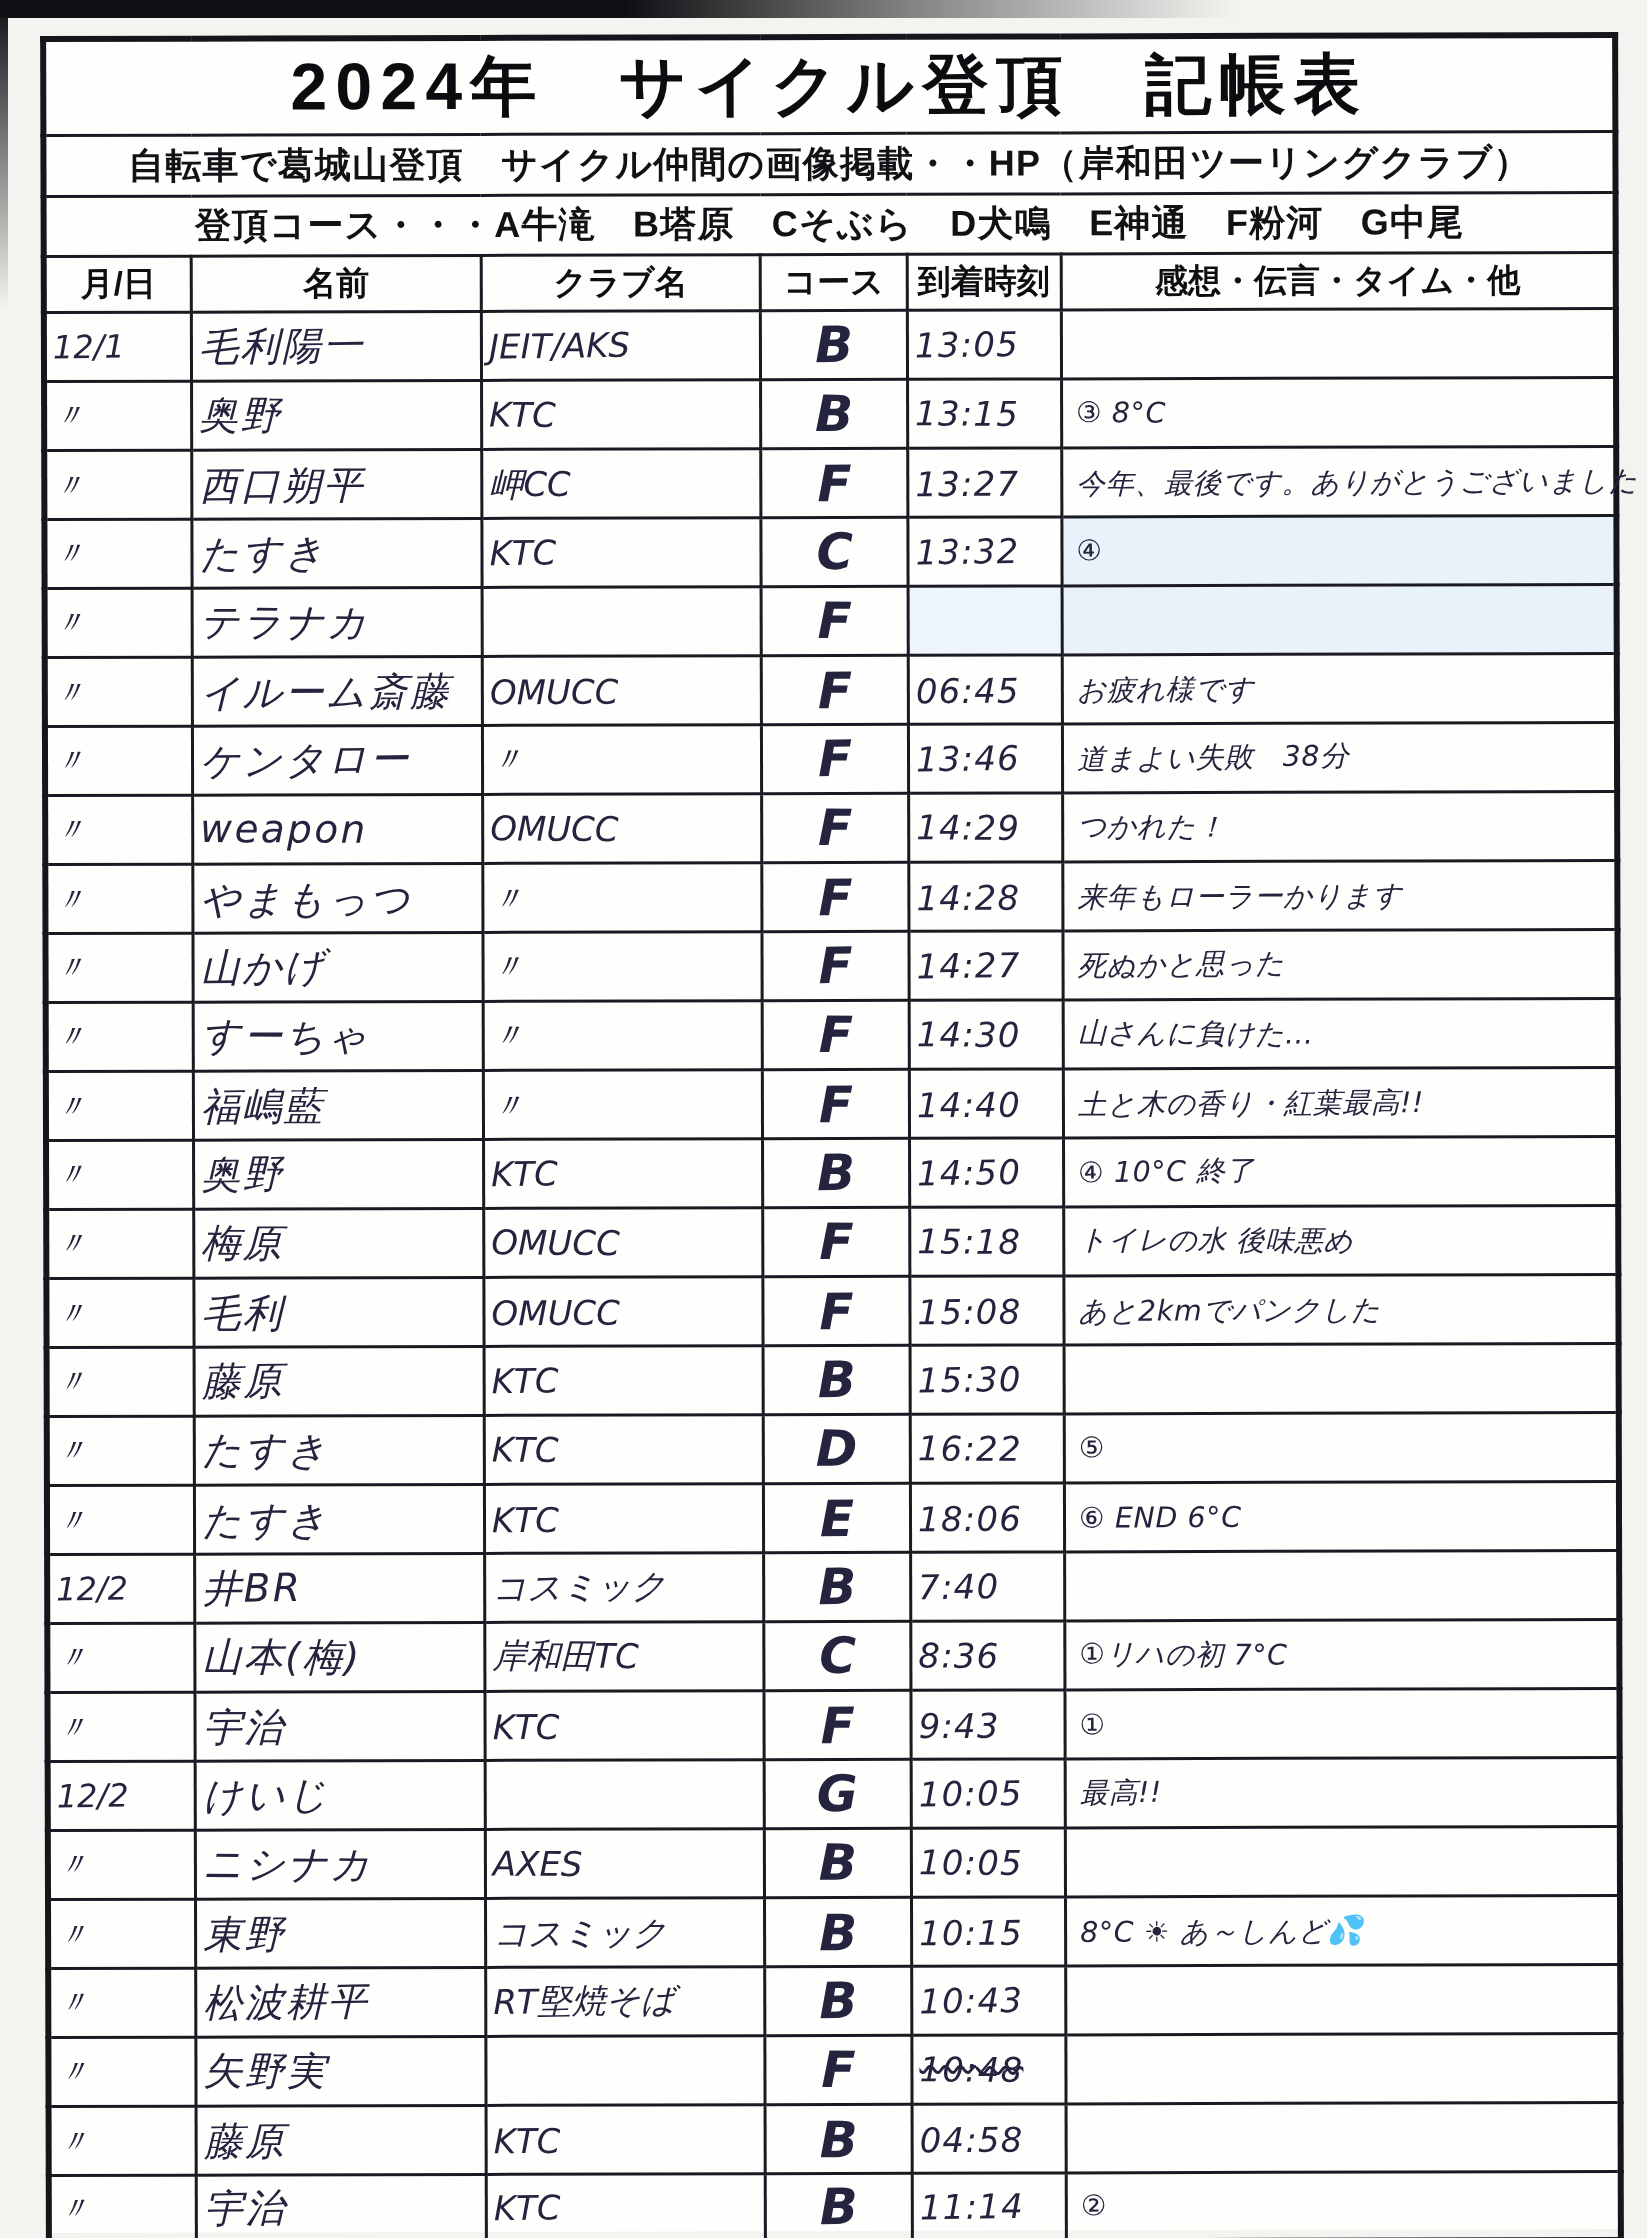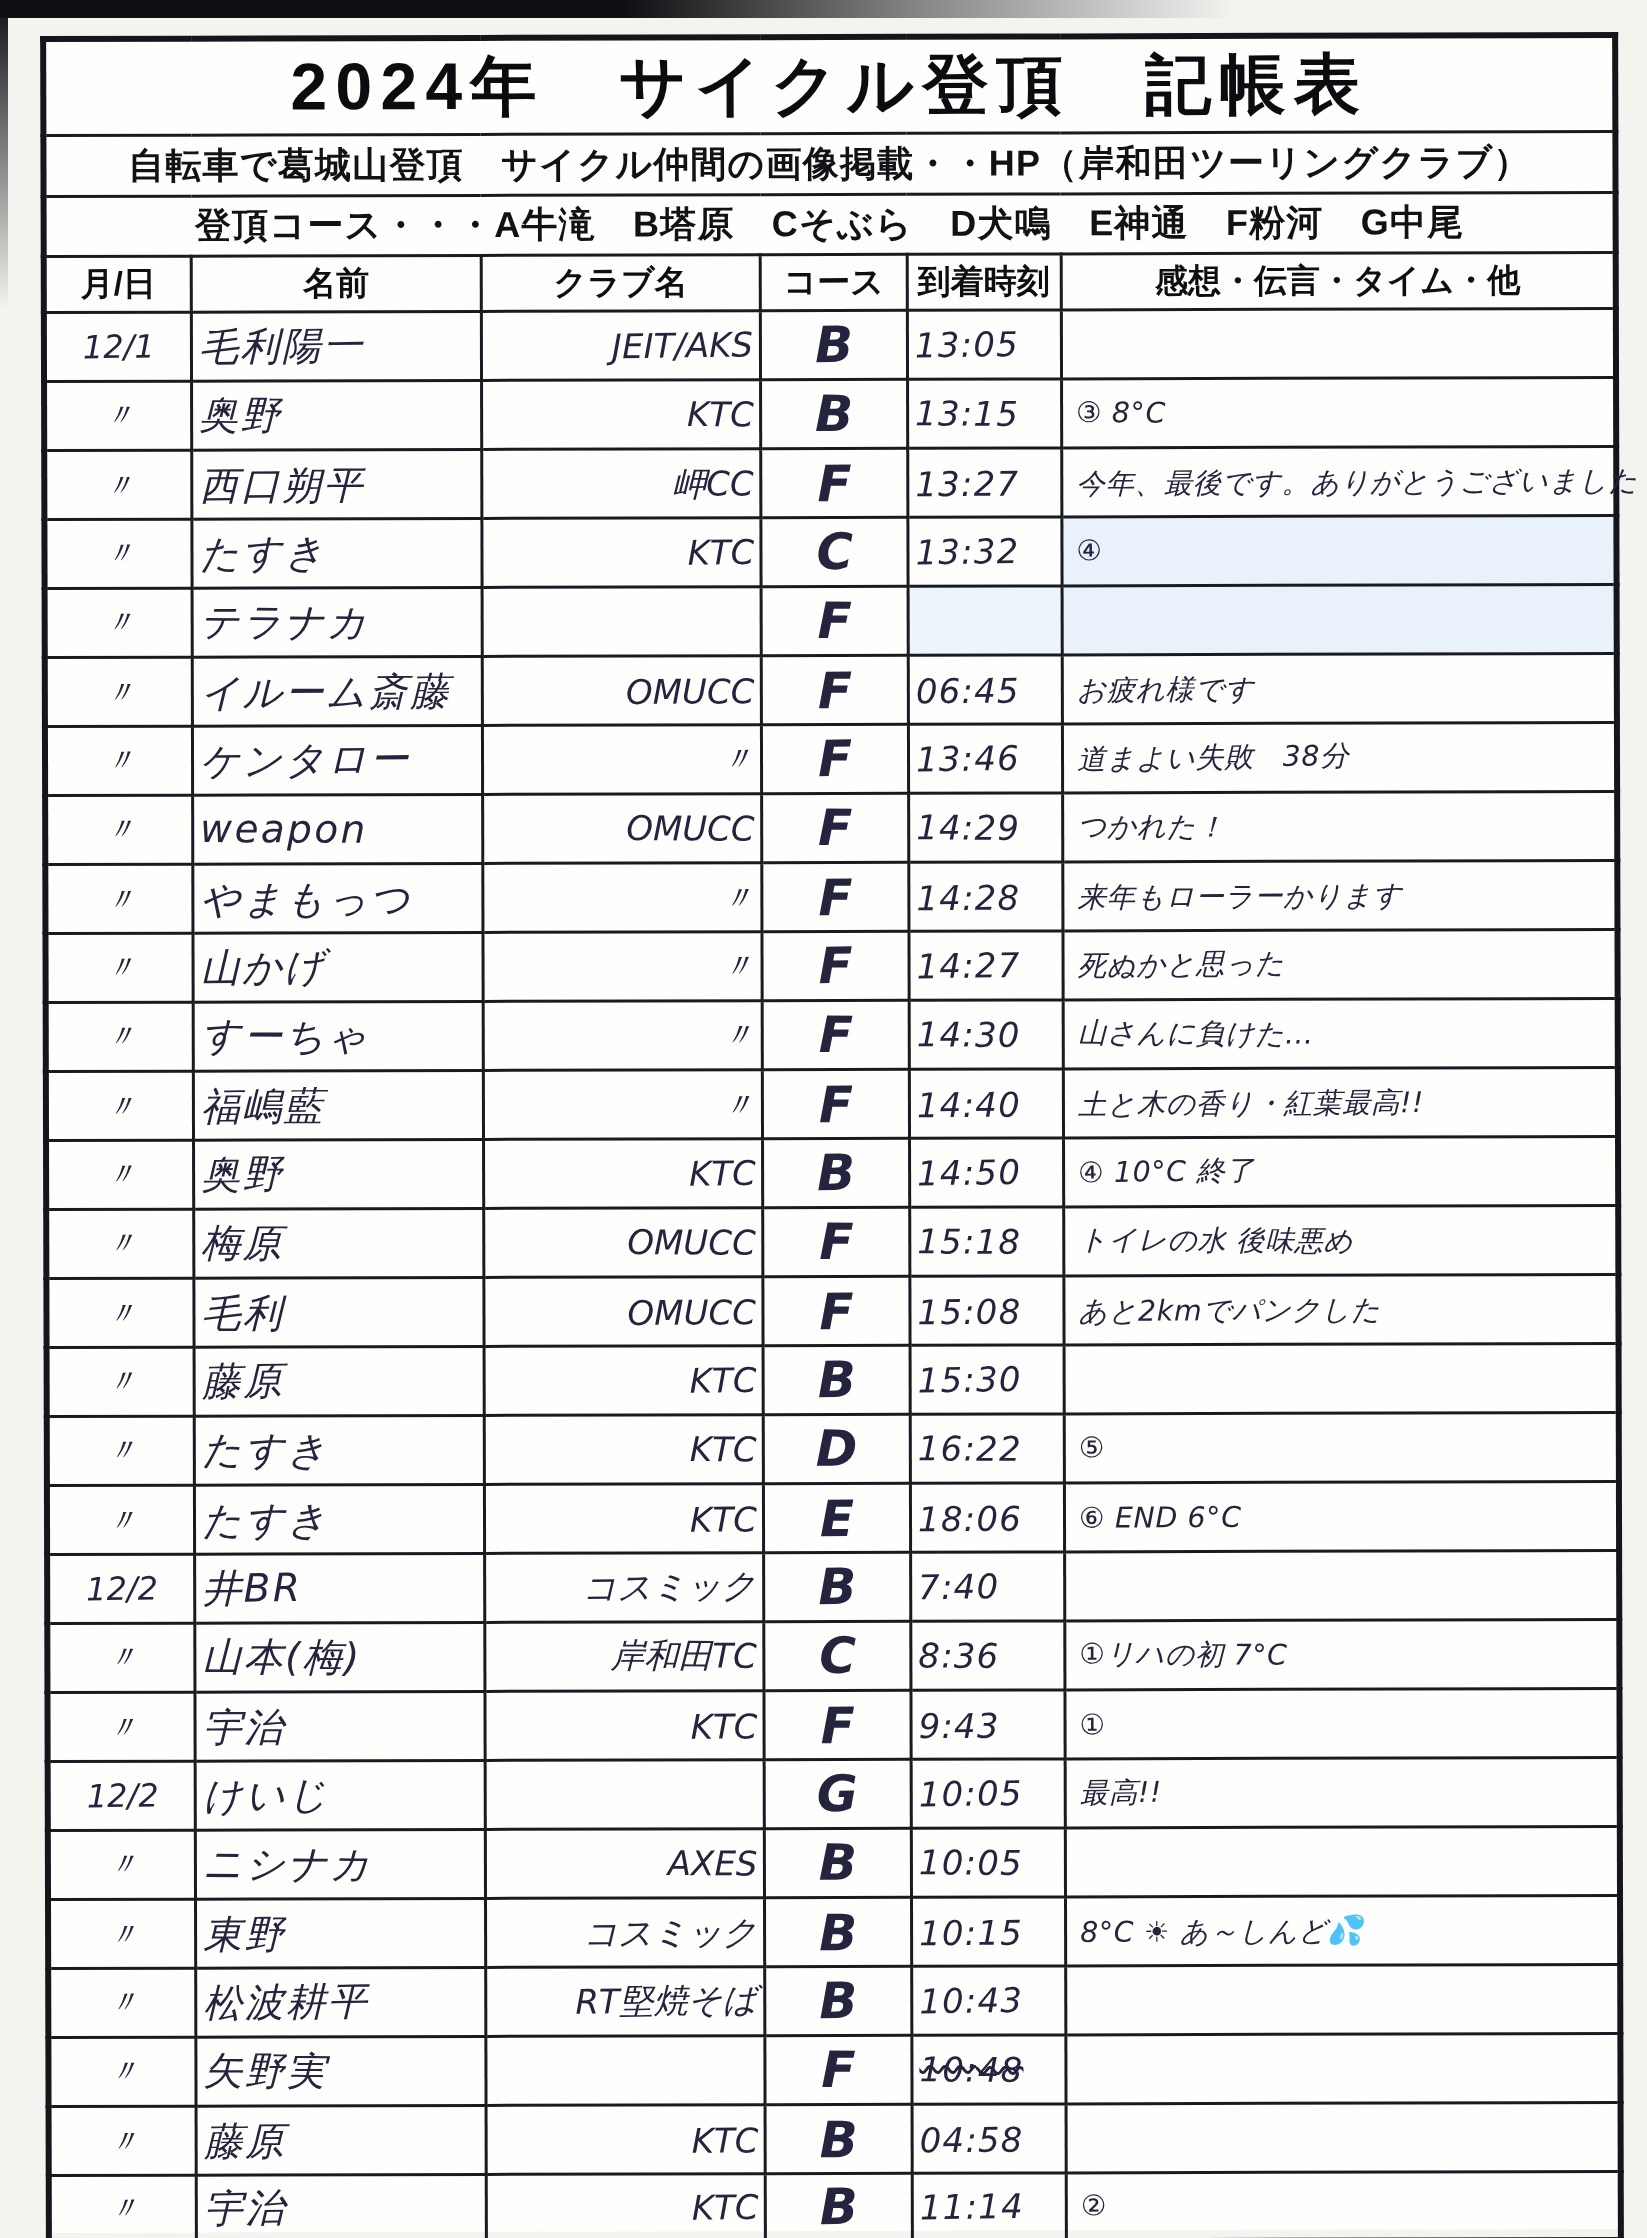--- a/index.html
+++ b/index.html
@@ -49,25 +49,25 @@
     background:#fdfdfb;
   }
   
   tr.data-row{height:69px;}
   .hw{
     font-family:"DejaVu Sans","Liberation Sans",sans-serif;
     font-style:italic;
     color:#24243f;
     display:inline-block;
   }
-  td.c-date{text-align:center;}
+  td.c-date{}
   td.c-date .hw{font-size:32px;}
   td.c-name{text-align:left;}
   td.c-name .hw{font-size:39px;letter-spacing:2.4px;}
-  td.c-club{text-align:right;}
+  td.c-club{text-align:left;}
   td.c-club .hw{font-size:34px;}
   td.c-course{text-align:center;}
   td.c-course .hw{font-size:50px;font-weight:bold;}
   td.c-time{}
   td.c-time .hw{font-size:34px;letter-spacing:1.2px;}
   td.c-comment{text-align:left;padding-left:13px;}
   td.c-comment .hw{font-size:28.5px;letter-spacing:0.6px;}
   
   tr.rot0 .hw{transform:rotate(-0.7deg);}
   tr.rot1 .hw{transform:rotate(0.5deg);}

